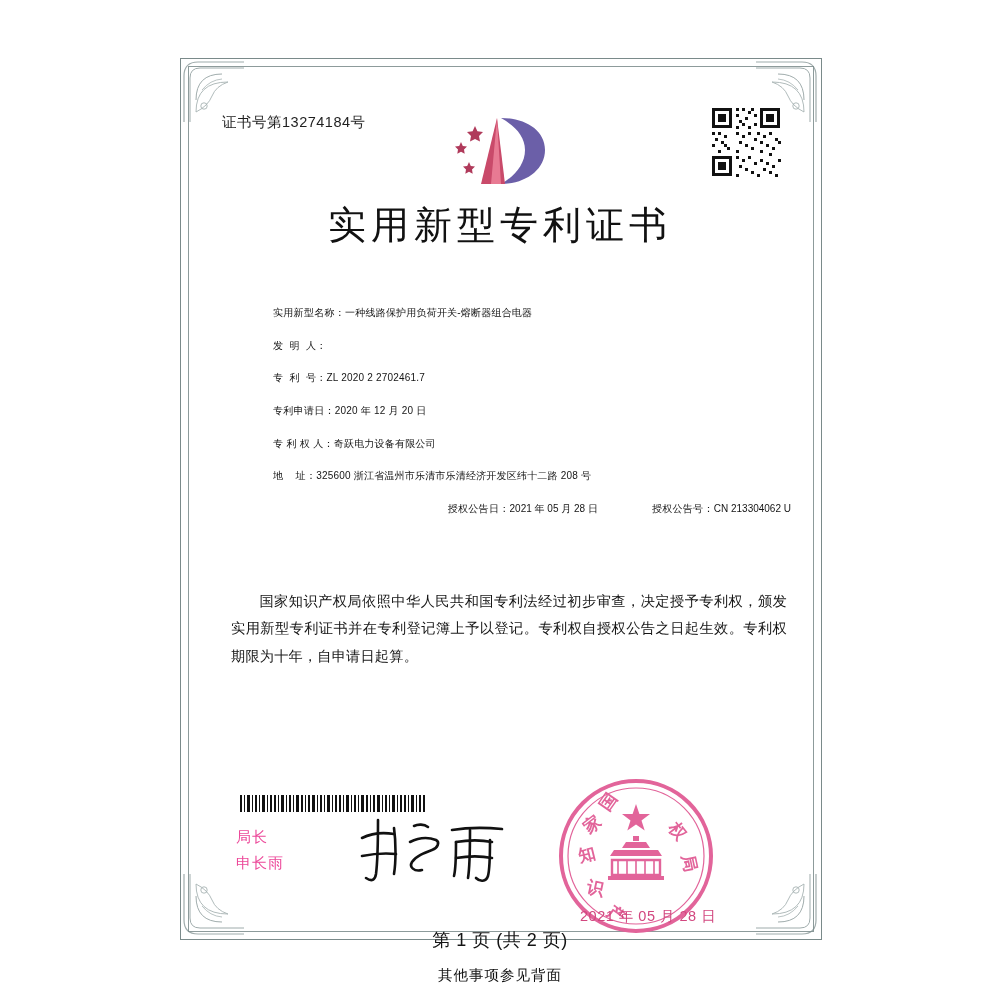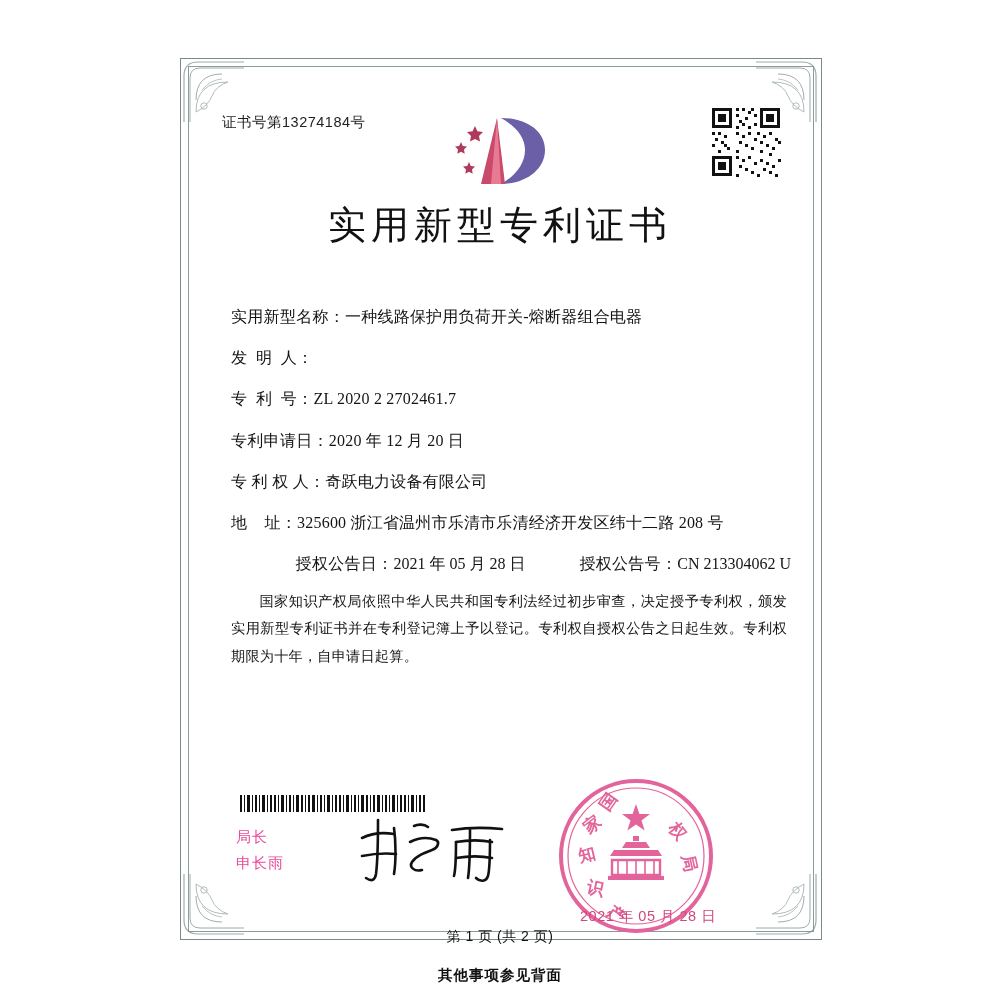--- a/index.html
+++ b/index.html
@@ -94,24 +94,25 @@
   .fields {
     position: absolute;
     left: 231px;
     top: 306px;
     width: 560px;
   }
   .frow {
     display: flex;
     align-items: flex-start;
     margin-bottom: 18.5px;
-    font-size: 16px;
-    font-family: Liberation Serif, serif;
+    font-size: 10px;
+    font-family: Liberation Sans, sans-serif;
     line-height: 1.42;
     color: #141414;
+    margin-left: 42px;
   }
   .flabel {
     flex: 0 0 auto;
     white-space: pre;
     letter-spacing: 0.3px;
   }
   .fvalue {
     flex: 1 1 auto;
     letter-spacing: 0.2px;
   }
@@ -180,33 +181,33 @@
     letter-spacing: 0.5px;
   }
 
   
   .page-num {
     position: absolute;
     left: 0;
     top: 928px;
     width: 1000px;
     text-align: center;
-    font-size: 14px;
+    font-size: 18px;
     font-family: "Liberation Sans", sans-serif;
     color: #141414;
     letter-spacing: 0.5px;
   }
   .footnote {
     position: absolute;
     left: 0;
     top: 966px;
     width: 1000px;
     text-align: center;
     font-size: 14.5px;
-    font-weight: bold;
+    font-weight: normal;
     font-family: "Liberation Sans", sans-serif;
     color: #111;
     letter-spacing: 1px;
   }
 </style>
 </head>
 <body>
 
 <div class="page">
 

